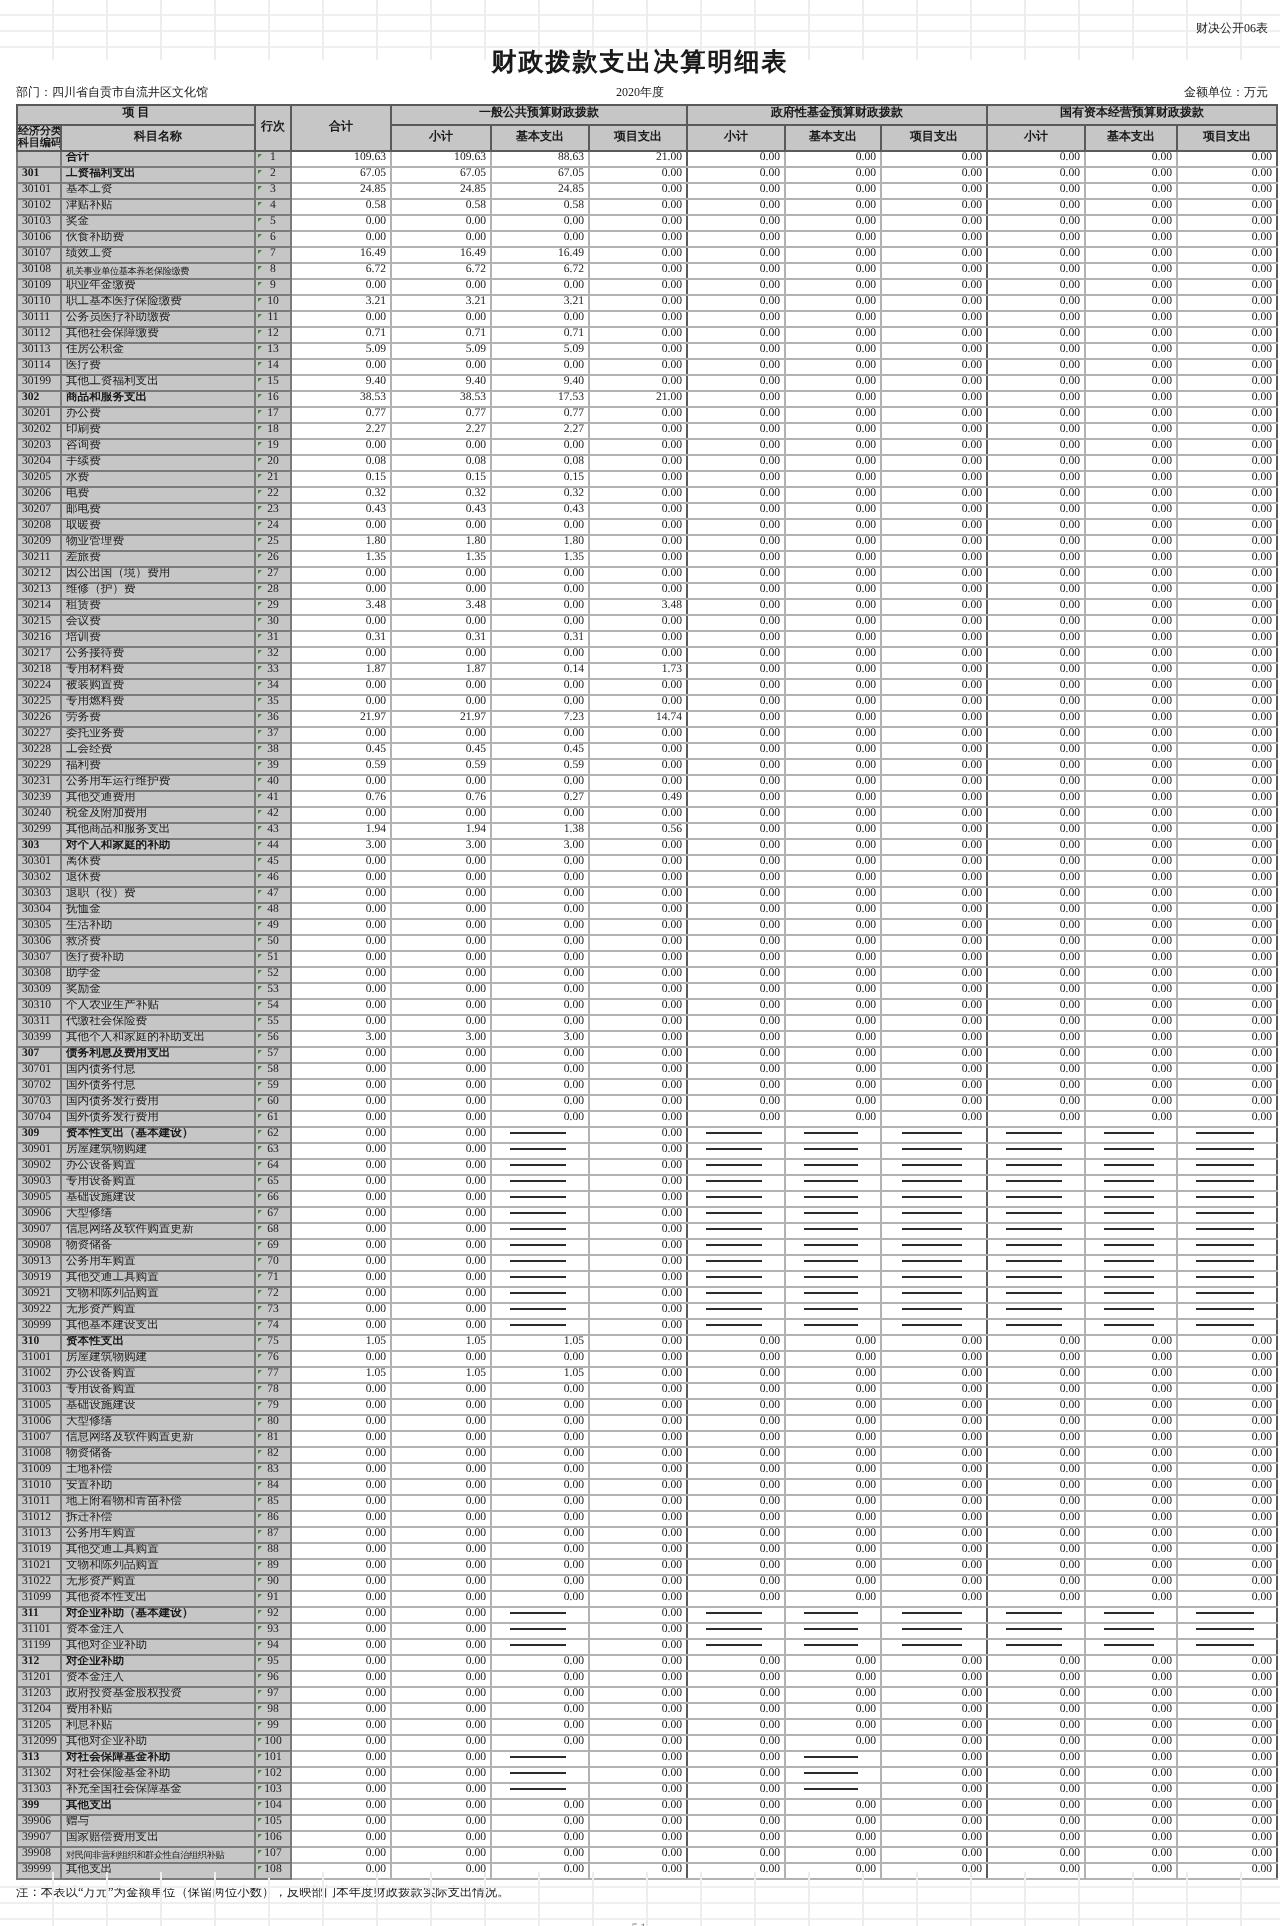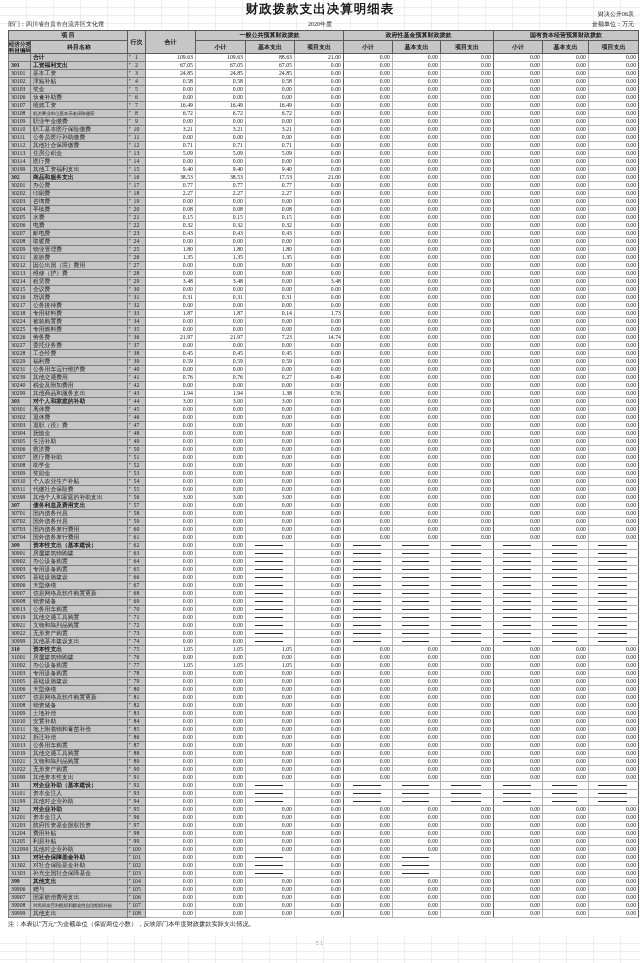--- a/index.html
+++ b/index.html
@@ -6,21 +6,21 @@
   .page{position:relative;width:640px;height:963px;background:#ffffff;overflow:hidden;
         font-family:"Liberation Serif",serif;color:#1a1a1a;}
   
   .gridband{position:absolute;left:0;width:640px;pointer-events:none;
     background-image:
       repeating-linear-gradient(to right, transparent 0, transparent 26px, #ededed 26px, #ededed 27px),
       repeating-linear-gradient(to bottom, transparent 0, transparent 7px, #efefef 7px, #efefef 8px);}
   .gridband.top{top:0;height:30px;}
   .gridband.bottom{top:936px;height:27px;}
   .title{position:relative;text-align:center;font-size:12.5px;font-weight:bold;
-         padding-top:1px;letter-spacing:1px;}
+         padding-top:23px;letter-spacing:1px;}
   .formcode{position:absolute;top:10px;right:6px;font-size:6px;}
   .metarow{position:relative;height:10px;margin:1px 8px 1px 8px;font-size:6px;}
   .metarow .dept{position:absolute;left:0;bottom:0;}
   .metarow .year{position:absolute;left:0;right:0;bottom:0;text-align:center;}
   .metarow .unit{position:absolute;right:-2px;bottom:0;}
 
   table{border-collapse:collapse;table-layout:fixed;margin-left:8px;width:630px;
         border:1px solid #3c3c3c;}
   th,td{overflow:hidden;white-space:nowrap;box-sizing:border-box;}
   th{background:#c6c6c6;border:1px solid #5a5a5a;font-weight:bold;font-size:6px;

